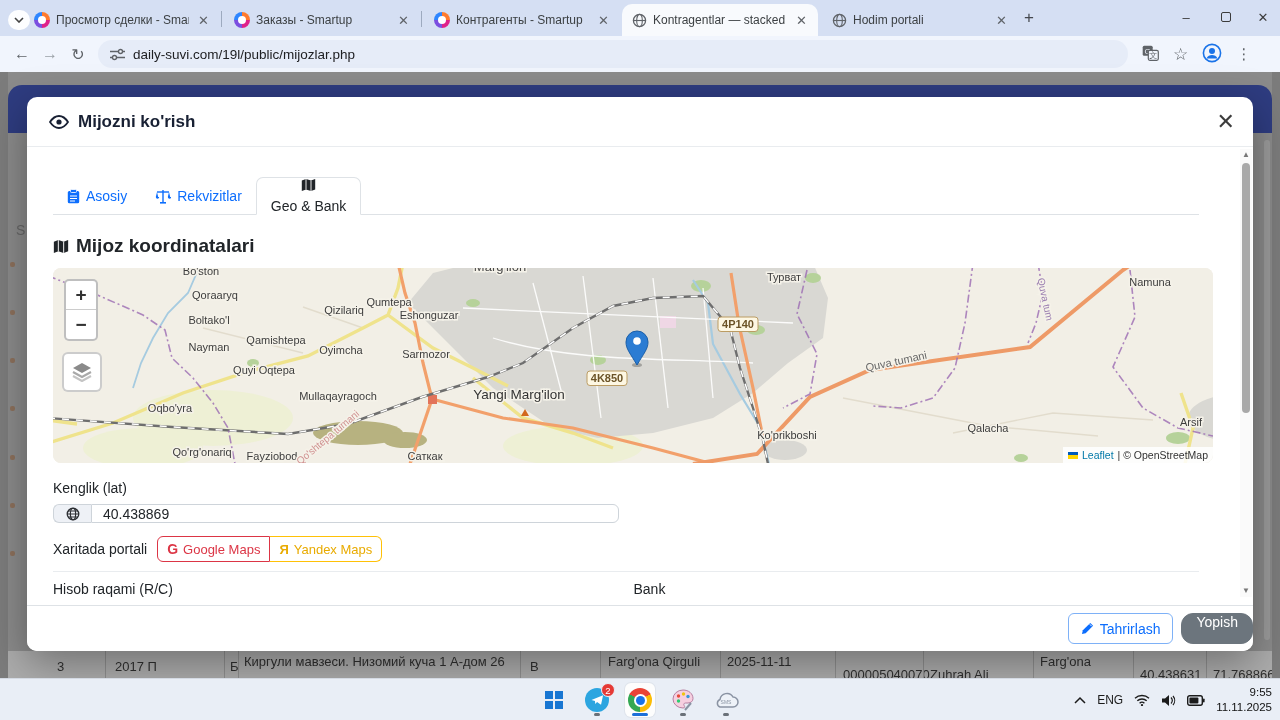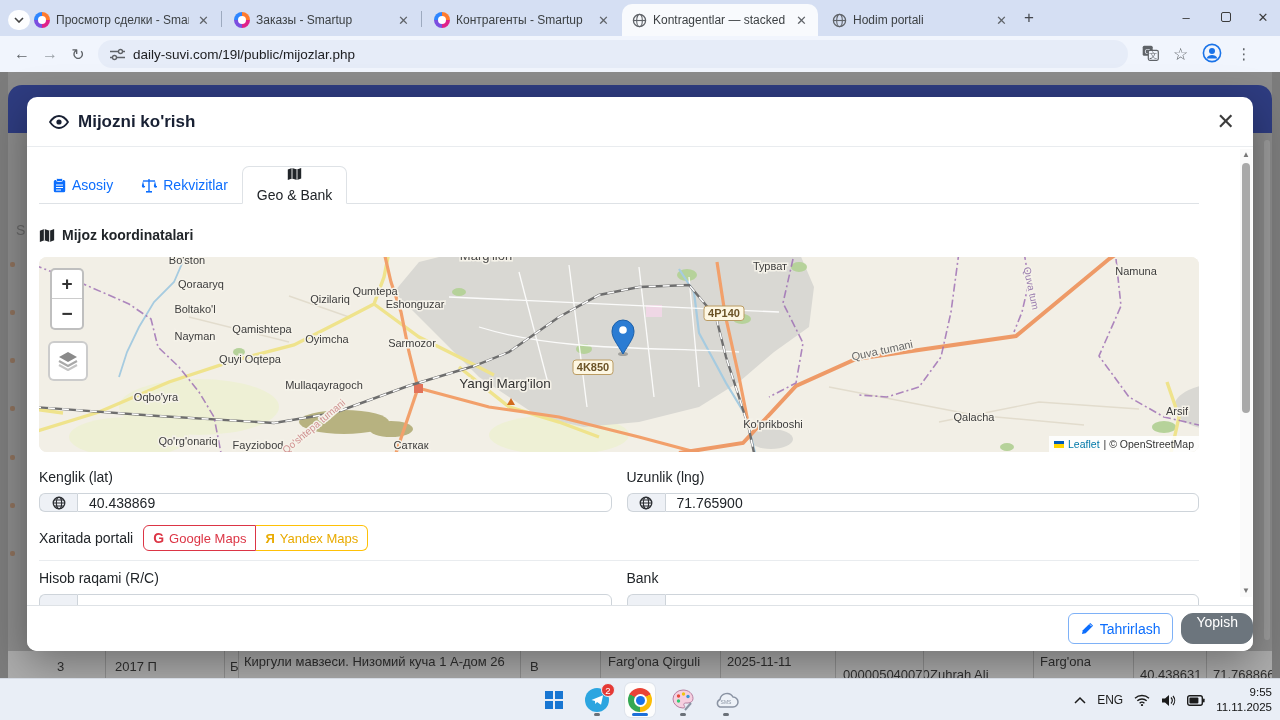--- a/index.html
+++ b/index.html
@@ -34,25 +34,25 @@
   .bg-scroll { position:absolute; left:1264px; top:140px; width:6px; height:500px; background:#9b9b9b; border-radius:3px; }
   .bg-row { position:absolute; left:8px; right:8px; top:651px; height:27px; background:#acacac; overflow:hidden; }
   .bg-cell { position:absolute; font-size:13px; color:#2f2f2f; white-space:nowrap; }
   .bg-sep { position:absolute; top:0; width:1px; height:27px; background:#8f8f8f; }
 
   
   .modal { position:absolute; left:27px; top:97px; width:1226px; height:554px; background:#fff; border-radius:10px; box-shadow:0 12px 40px rgba(0,0,0,.35); }
   .m-header { position:absolute; top:0; left:0; right:0; height:50px; border-bottom:1px solid #e9ecef; display:flex; align-items:center; padding:0 18px 0 22px; }
   .m-title { font-size:17px; font-weight:700; color:#182033; margin-left:9px; }
   .m-close { margin-left:auto; font-size:22px; color:#3d3d3d; line-height:1; }
-  .m-body { position:absolute; top:55px; left:0; width:1212px; height:458px; overflow:hidden; padding:0 40px 0 12px; }
+  .m-body { position:absolute; top:66px; left:0; width:1212px; height:458px; overflow:hidden; padding:0 40px 0 26px; }
   .nav-tabs { margin-top:14px; display:flex; border-bottom:1px solid #dee2e6; height:38px; }
   .nav-tab { display:flex; align-items:center; gap:6px; padding:0 14px; font-size:14px; color:#0d6efd; height:38px; }
   .nav-tab.active { background:#fff; color:#212529; border:1px solid #dee2e6; border-bottom:1px solid #fff; border-radius:7px 7px 0 0; margin-bottom:-1px;flex-direction:column; }
-  .sect-title { margin-top:21px; height:20px; display:flex; align-items:center; gap:7px; font-size:14px; font-weight:700; color:#212529; }
+  .sect-title { margin-top:21px; height:20px; display:flex; align-items:center; gap:7px; font-size:19px; font-weight:700; color:#212529; }
   .map-wrap { position:relative; margin-top:12px; width:1160px; height:195px; border-radius:8px; overflow:hidden; background:#f2efe6; }
   .lf-zoom { position:absolute; left:11px; top:11px; width:34px; background:#fff; border:2px solid rgba(0,0,0,.25); border-radius:5px; }
   .lf-zbtn { height:29px; display:flex; align-items:center; justify-content:center; font-size:19px; font-weight:700; color:#333; }
   .lf-zbtn:first-child { border-bottom:1px solid #ccc; }
   .lf-layers { position:absolute; left:9px; top:84px; width:40px; height:40px; background:#fff; border:2px solid rgba(0,0,0,.2); border-radius:6px; display:flex; align-items:center; justify-content:center; }
   .lf-attr { position:absolute; right:0; bottom:0; background:rgba(255,255,255,.85); font-size:10.5px; color:#333; padding:2px 5px; display:flex; align-items:center; gap:4px; }
   .lf-attr .leaflet { color:#0078a8; }
   .ua-flag { width:10px; height:7px; background:linear-gradient(#005bbb 50%,#ffd500 50%); display:inline-block; }
   .map-label { font-family:"Liberation Sans",sans-serif; paint-order:stroke; stroke:#f5f2e9; stroke-width:3px; }
   .badge-rect { fill:#fdf7e3; stroke:#bb9c63; stroke-width:1; }
@@ -404,33 +404,20 @@
             <span class="iprefix">
               <svg width="14" height="14" viewBox="0 0 16 16">
                   <circle cx="8" cy="8" r="6.6" fill="none" stroke="#2c2f33" stroke-width="1.5"></circle>
                   <ellipse cx="8" cy="8" rx="3" ry="6.6" fill="none" stroke="#2c2f33" stroke-width="1.3"></ellipse>
                   <path d="M1.4 8h13.2M2.2 4.6h11.6M2.2 11.4h11.6" stroke="#2c2f33" stroke-width="1.3"></path>
                 </svg>
             </span>
             <span class="ifield">40.438869</span>
           </div>
         </div>
-        <div>
-          <div class="flabel">Uzunlik (lng)</div>
-          <div class="igroup">
-            <span class="iprefix">
-              <svg width="14" height="14" viewBox="0 0 16 16">
-                  <circle cx="8" cy="8" r="6.6" fill="none" stroke="#2c2f33" stroke-width="1.5"></circle>
-                  <ellipse cx="8" cy="8" rx="3" ry="6.6" fill="none" stroke="#2c2f33" stroke-width="1.3"></ellipse>
-                  <path d="M1.4 8h13.2M2.2 4.6h11.6M2.2 11.4h11.6" stroke="#2c2f33" stroke-width="1.3"></path>
-                </svg>
-            </span>
-            <span class="ifield">71.765900</span>
-          </div>
-        </div>
       </div>
 
       <div class="xrow">
         <span class="xlabel">Xaritada portali</span>
         <span class="mapbtn g">
           <b style="font-size:14px">G</b>
           <span>Google Maps</span>
         </span>
         <span class="mapbtn y">
           <b style="font-size:13px">Я</b>

